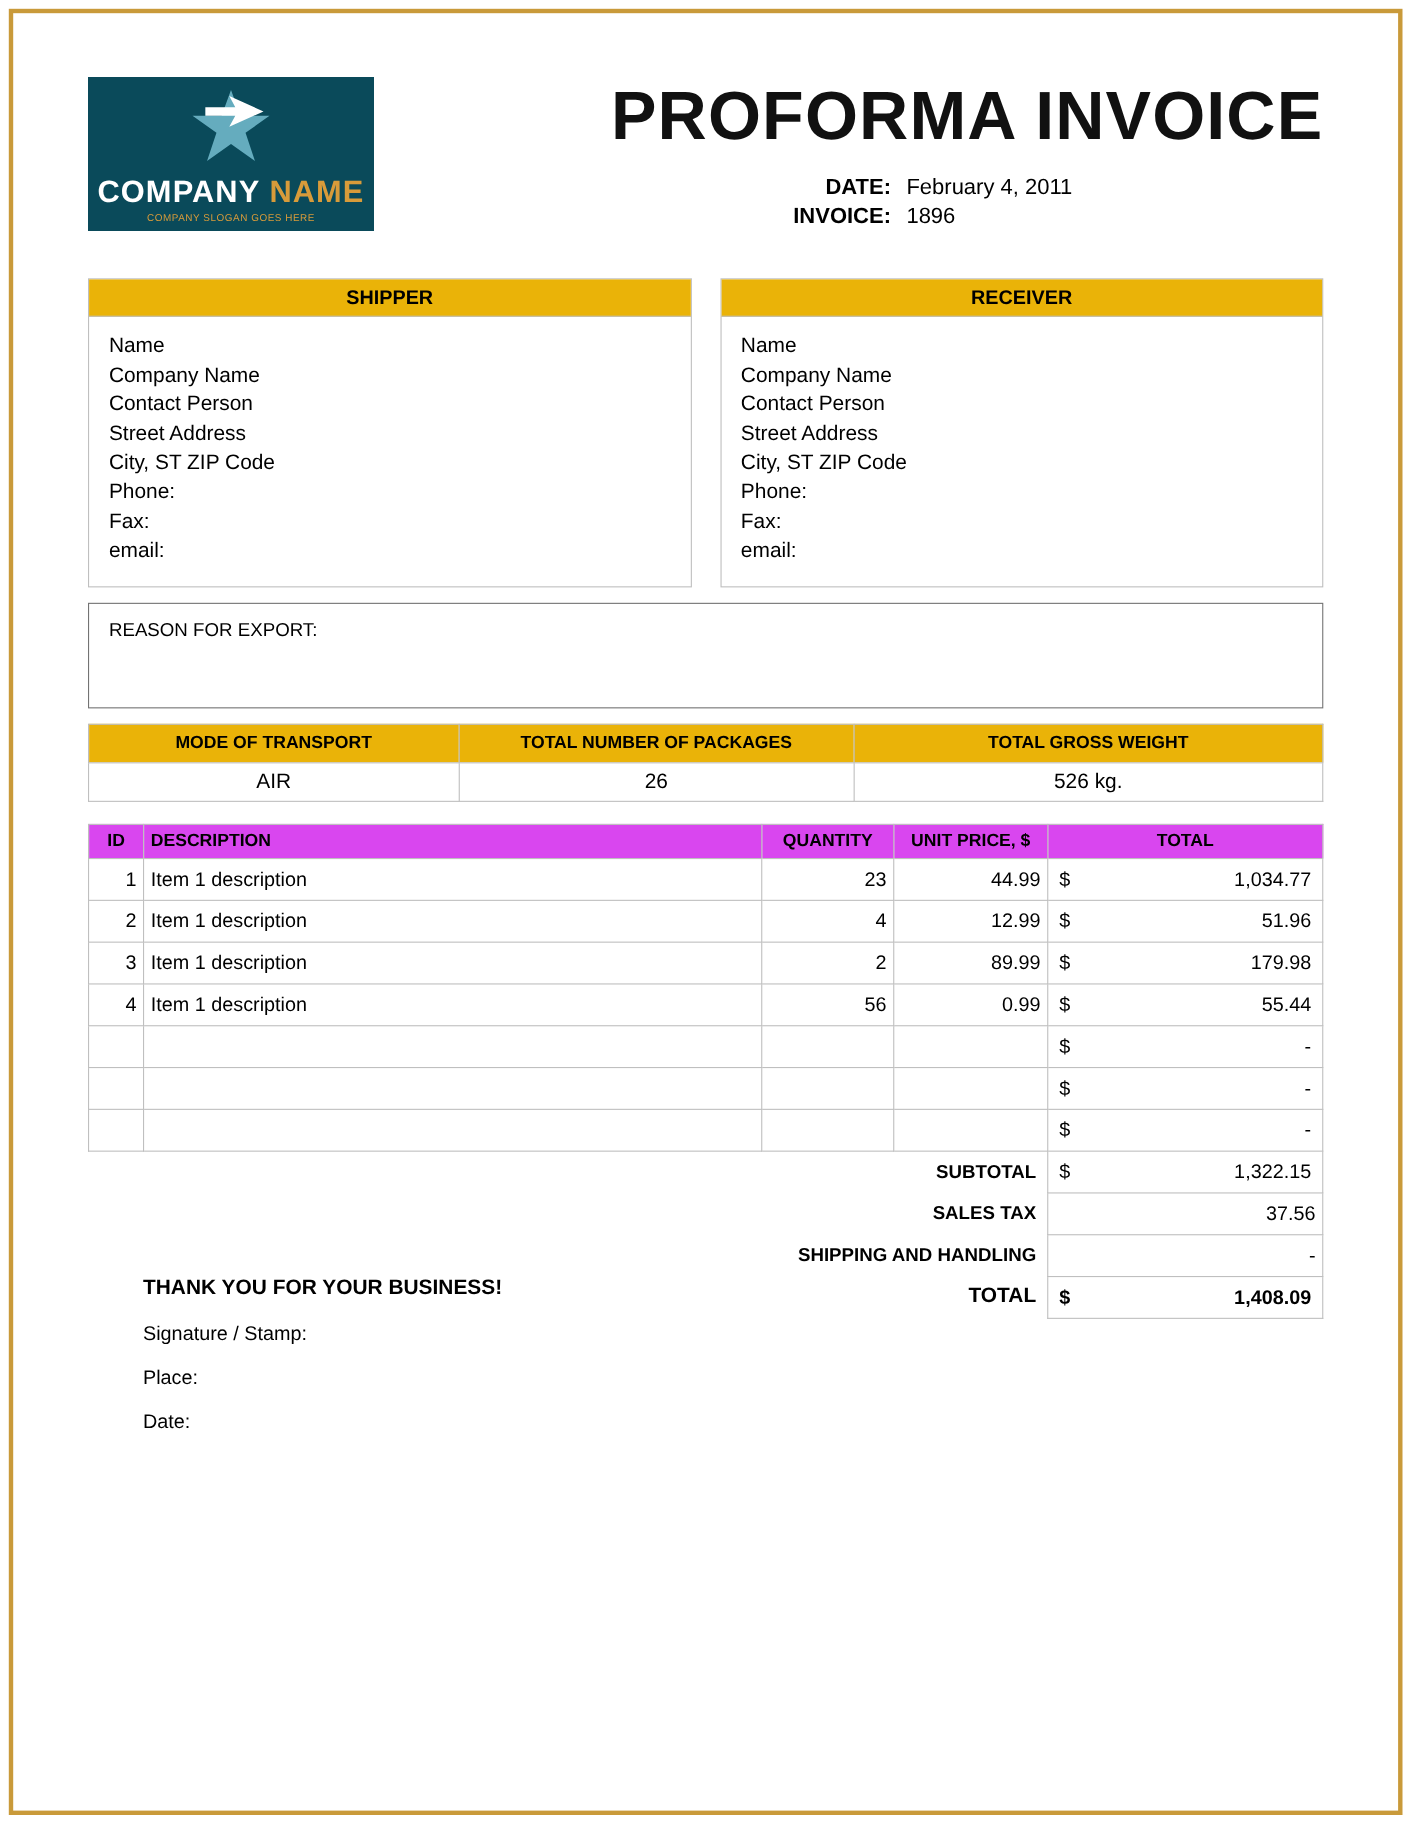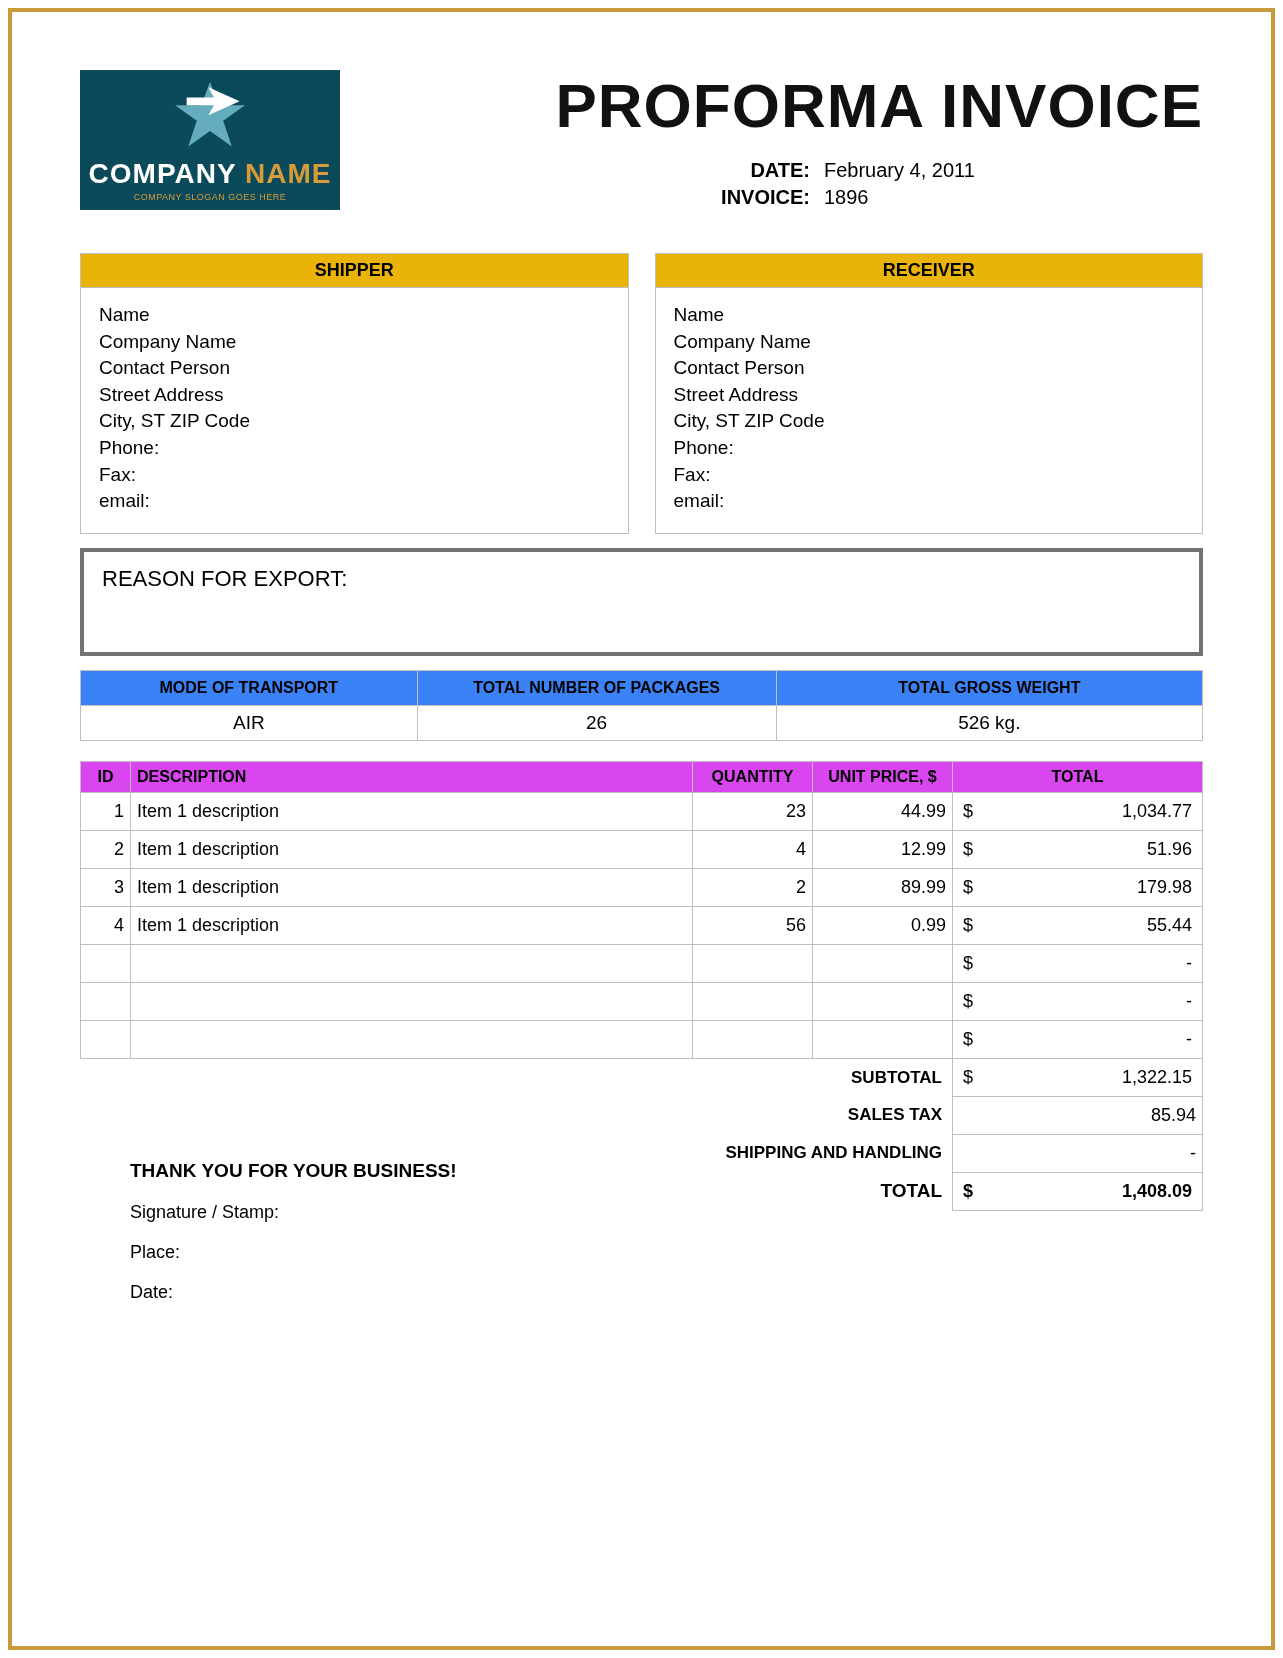--- a/index.html
+++ b/index.html
@@ -51,28 +51,28 @@
   .party-head {
     background: #eab308;
     border-bottom: 1px solid #bfbfbf;
     text-align: center;
     font-weight: 700;
     font-size: 18px;
     padding: 6px 0;
   }
   .party-body { padding: 14px 18px 18px 18px; font-size: 19px; line-height: 1.4; }
   .reason-box {
-    border: 4px solid #737373;
+    border: 1px solid #737373;
     padding: 14px 18px 60px 18px;
-    font-size: 22px;
+    font-size: 17px;
     margin-bottom: 14px;
   }
   .summary-table { width: 100%; border-collapse: collapse; margin-bottom: 20px; }
   .summary-table th {
-    background: #3b82f6;
+    background: #eab308;
     border: 1px solid #bfbfbf;
     font-size: 16px;
     font-weight: 700;
     padding: 8px 6px;
     text-align: center;
   }
   .summary-table td {
     border: 1px solid #bfbfbf;
     text-align: center;
     font-size: 19px;
@@ -294,21 +294,21 @@
         <td colspan="4" class="label-cell">SUBTOTAL</td>
         <td class="value-cell">
             <div class="money-cell">
               <span>$</span>
               <span>1,322.15</span>
             </div>
           </td>
       </tr>
       <tr class="totals-row">
         <td colspan="4" class="label-cell">SALES TAX</td>
-        <td class="value-cell" style="text-align:right">85.94</td>
+        <td class="value-cell" style="text-align:right">37.56</td>
       </tr>
       <tr class="totals-row">
         <td colspan="4" class="label-cell">SHIPPING AND HANDLING</td>
         <td class="value-cell" style="text-align:right">-</td>
       </tr>
       <tr class="totals-row grand">
         <td colspan="4" class="label-cell">TOTAL</td>
         <td class="value-cell">
             <div class="money-cell">
               <span>$</span>

